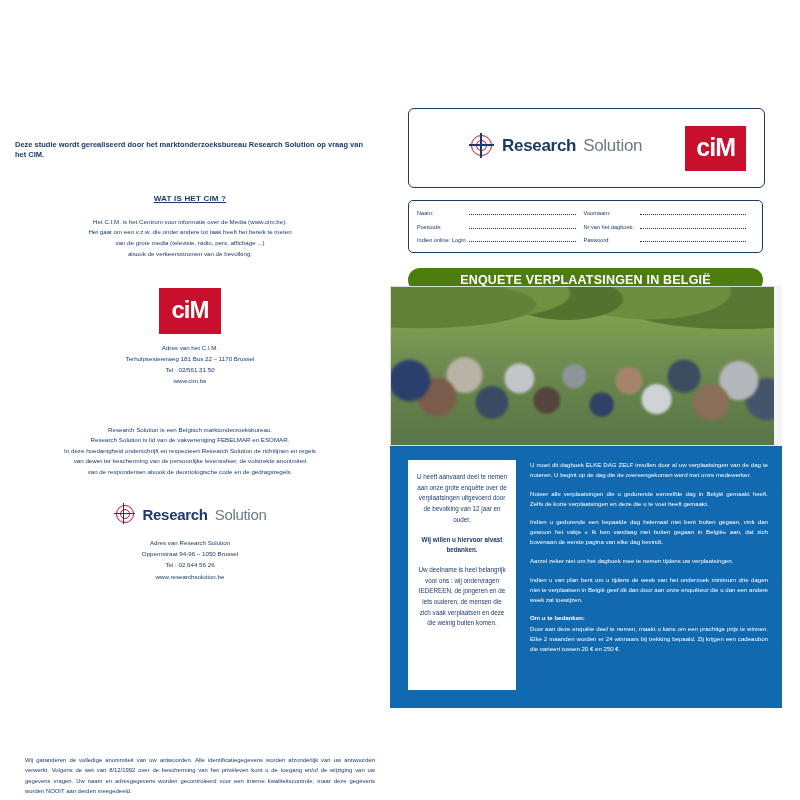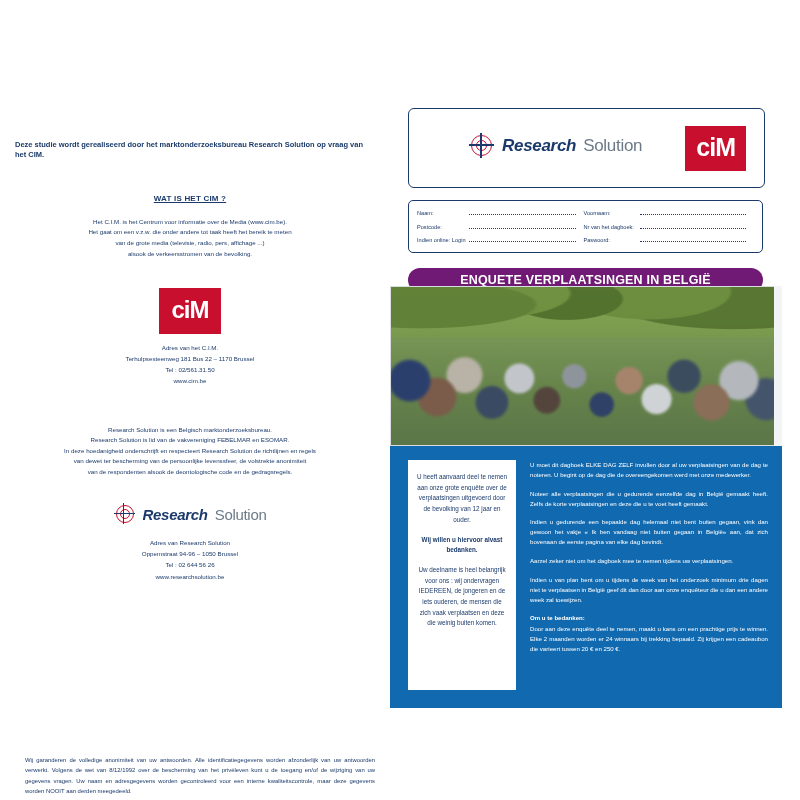--- a/index.html
+++ b/index.html
@@ -102,21 +102,20 @@
     position: absolute;
     background: #1b3a6b;
   }
   .rs-mark .bh { left: 0px; top: 9.4px; width: 21px; height: 1.4px; }
   .rs-mark .bv { left: 9.4px; top: 0px; width: 1.4px; height: 21px; }
   .rs-word1 {
     font-size: 15px;
     font-weight: bold;
     color: #1b3a6b;
     letter-spacing: -.3px;
-    font-style: italic;
   }
   .rs-word2 {
     font-size: 15px;
     color: #6c7a88;
     letter-spacing: -.3px;
   }
 
   .footer-note {
     position: absolute;
     left: 15px;
@@ -204,21 +203,21 @@
   }
   .form-label2 { width: 56px; flex: none; }
 
   
   .banner {
     position: absolute;
     left: 18px;
     top: 160px;
     width: 355px;
     height: 24px;
-    background: #701a75;
+    background: #4d7c0f;
     border-radius: 13px;
     color: #ffffff;
     font-size: 12.5px;
     font-weight: bold;
     display: flex;
     align-items: center;
     justify-content: center;
     letter-spacing: .2px;
   }
 

